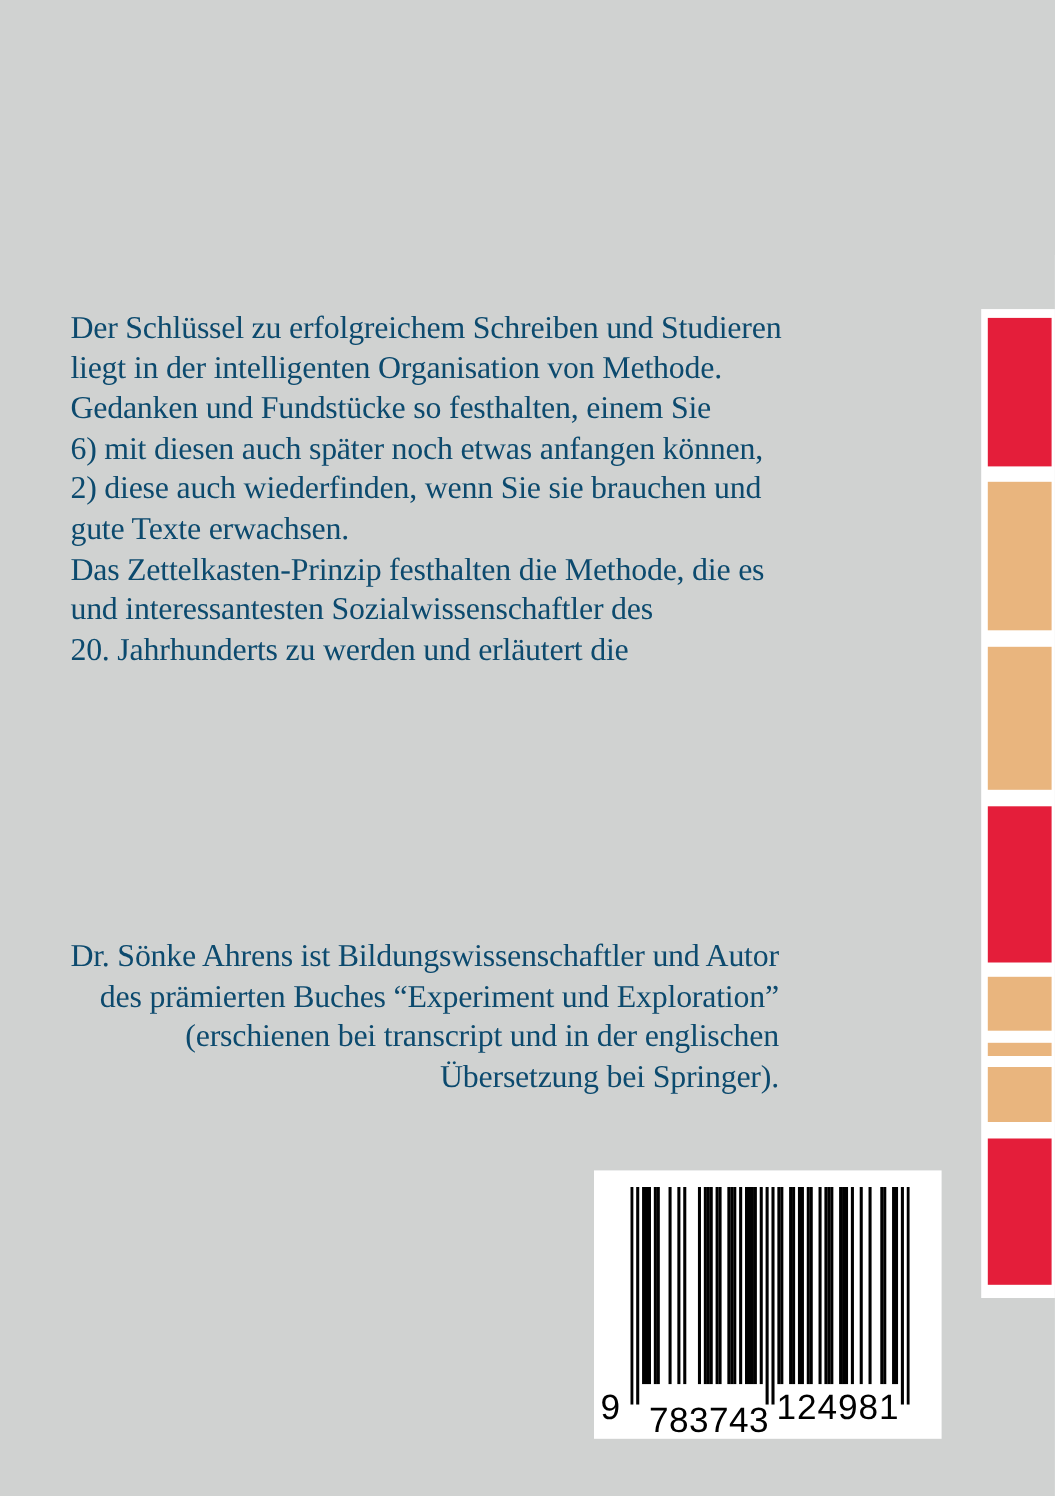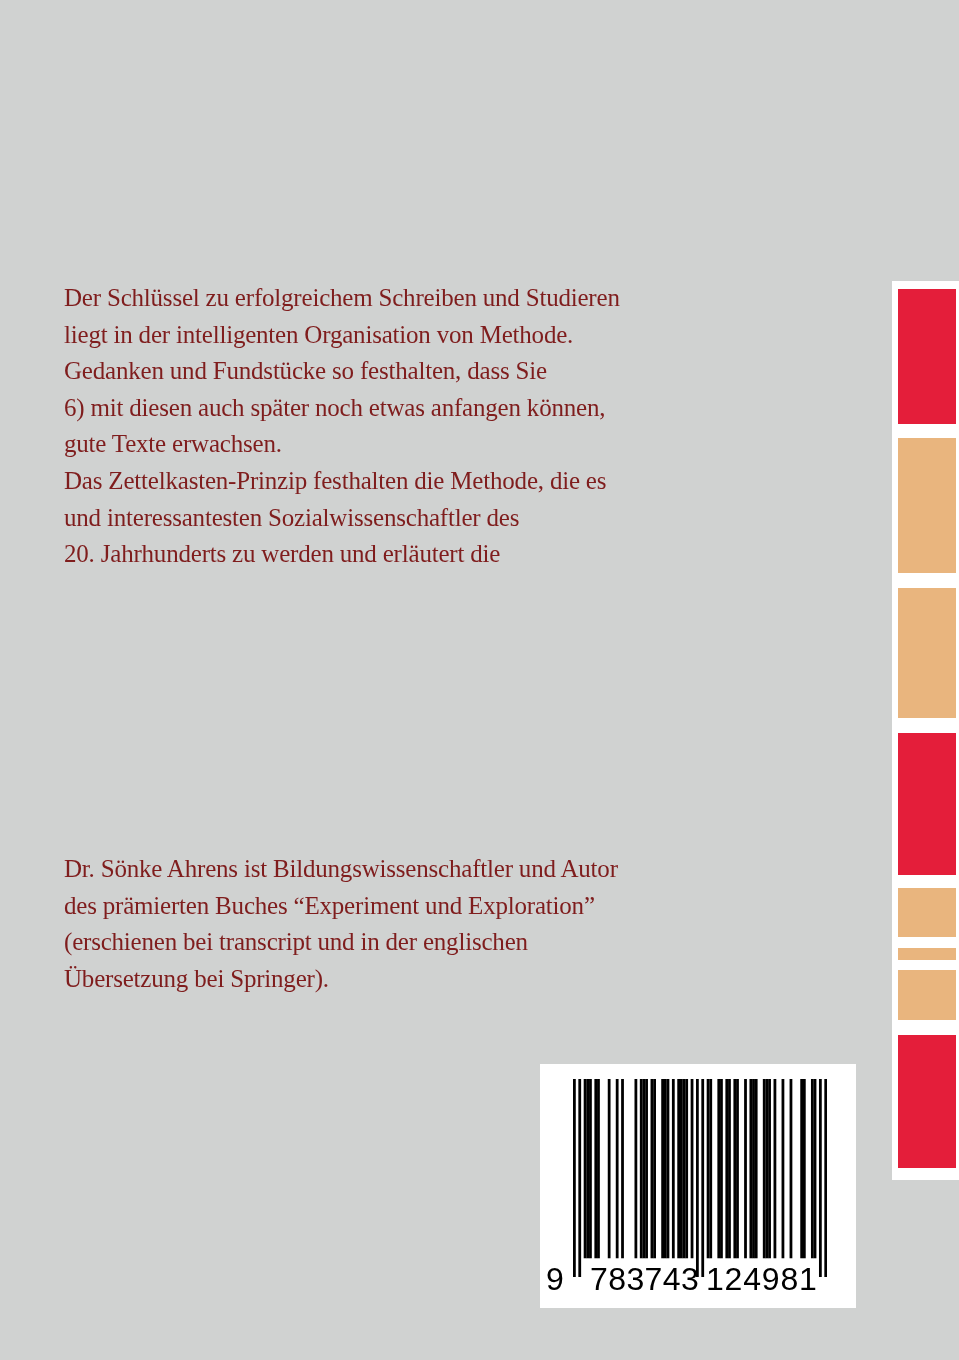--- a/index.html
+++ b/index.html
@@ -12,30 +12,30 @@
     height: 1360px;
     background: #d0d2d1;
     overflow: hidden;
     font-family: "Liberation Serif", "DejaVu Serif", serif;
   }
 
   
   .text-block {
     position: absolute;
     left: 64px;
-    color: #7f1d1d;
-    font-size: 25px;
+    color: #0c4a6e;
+    font-size: 29px;
     line-height: 36.6px;
     letter-spacing: -0.2px;
   }
   .text-block .line {
     white-space: nowrap;
   }
   .blurb-block  { top: 280px; }
-  .author-block { top: 851px; }
+  .author-block { top: 851px; text-align: right; }
 
   
   .spine-strip {
     position: absolute;
     left: 892px;
     top: 281px;
     width: 67px;
     height: 899px;
     background: #ffffff;
   }
@@ -68,33 +68,34 @@
     left: 0;
     width: 100%;
     height: 40px;
     font-family: "Liberation Sans", "DejaVu Sans", sans-serif;
     font-size: 32px;
     line-height: 1;
     color: #000000;
   }
   .barcode-digits span { position: absolute; top: 0; }
   .digit-leading     { left: 6px; }
-  .digit-left-group  { left: 50px;  letter-spacing: 0.4px; }
+  .digit-left-group  { left: 50px;  letter-spacing: 0.4px; margin-top: 12px; }
   .digit-right-group { left: 166px; letter-spacing: 0.8px; }
 </style>
 </head>
 <body>
 
 <div class="canvas">
 
   <div class="text-block blurb-block">
     <div class="line">Der Schlüssel zu erfolgreichem Schreiben und Studieren</div>
     <div class="line">liegt in der intelligenten Organisation von Methode.</div>
-    <div class="line">Gedanken und Fundstücke so festhalten, dass Sie</div>
+    <div class="line">Gedanken und Fundstücke so festhalten, einem Sie</div>
     <div class="line">6) mit diesen auch später noch etwas anfangen können,</div>
+    <div class="line">2) diese auch wiederfinden, wenn Sie sie brauchen und</div>
     <div class="line">gute Texte erwachsen.</div>
     <div class="line">Das Zettelkasten-Prinzip festhalten die Methode, die es</div>
     <div class="line">und interessantesten Sozialwissenschaftler des</div>
     <div class="line">20. Jahrhunderts zu werden und erläutert die</div>
   </div>
 
   <div class="text-block author-block">
     <div class="line">Dr. Sönke Ahrens ist Bildungswissenschaftler und Autor</div>
     <div class="line">des prämierten Buches “Experiment und Exploration”</div>
     <div class="line">(erschienen bei transcript und in der englischen</div>

